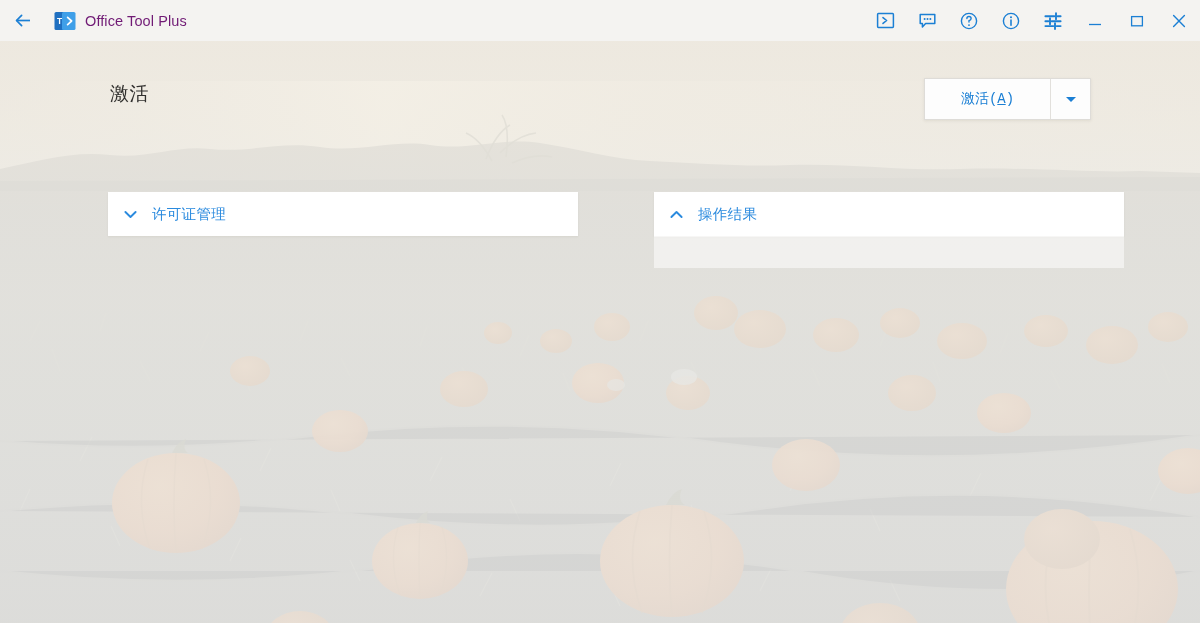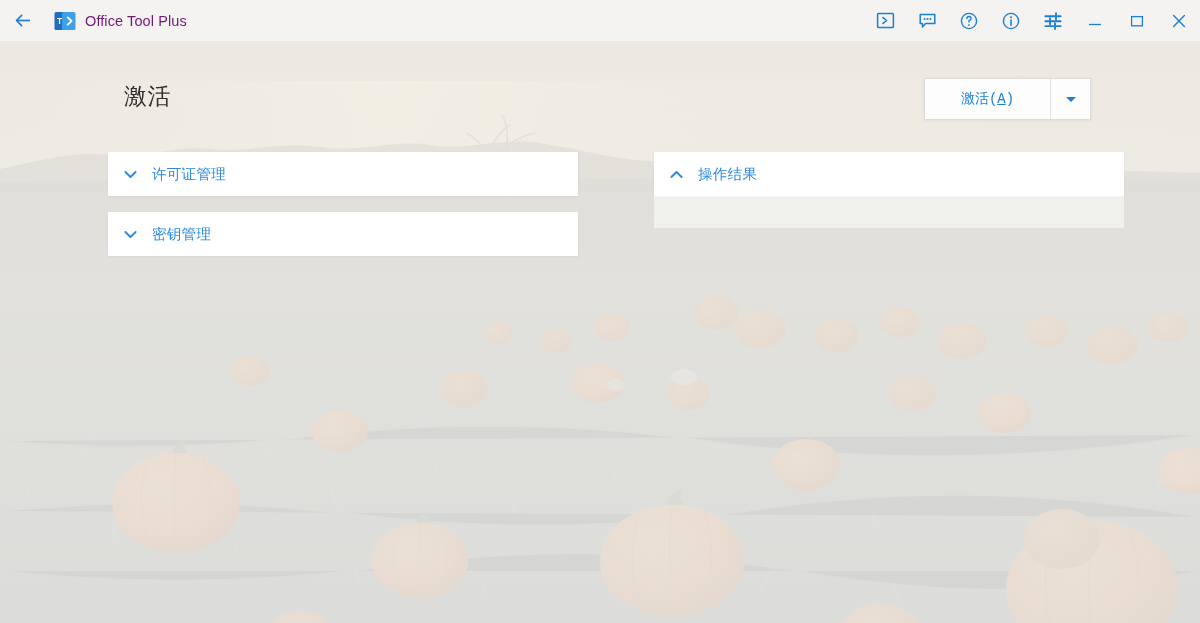--- a/index.html
+++ b/index.html
@@ -81,22 +81,22 @@
   
   #content {
     position: absolute;
     left: 0; top: 41px;
     width: 1200px; height: 582px;
     z-index: 20;
   }
 
   #page-title {
     position: absolute;
-    left: 124px; top: 40px;
-    font-size: 23px;
+    left: 110px; top: 40px;
+    font-size: 19px;
     color: #31302e;
     letter-spacing: .5px;
   }
 
   
   #activate-split {
     position: absolute;
     left: 924px; top: 37px;
     width: 167px; height: 42px;
     display: flex;
@@ -138,20 +138,21 @@
     width: 470px;
   }
 
   .panel { margin-bottom: 16px; }
   .panel-head {
     height: 44px;
     background: #ffffff;
     display: flex; align-items: center;
     cursor: pointer;
     box-shadow: 0 1px 2px rgba(90,80,60,0.07);
+    margin-top: 40px;
   }
   .panel-chev {
     width: 44px;
     display: flex; align-items: center; justify-content: center;
   }
   .panel-label {
     font-size: 14.5px;
     color: #2a8ade;
     letter-spacing: .3px;
     white-space: nowrap;
@@ -420,30 +421,20 @@
         <div class="panel-head">
           <span class="panel-chev">
             <svg width="13" height="9" viewBox="0 0 13 9">
               <path d="M1.4 2 L6.5 7 L11.6 2" stroke="#2a8ade" stroke-width="1.9" fill="none" stroke-linecap="round" stroke-linejoin="round"></path>
             </svg>
           </span>
           <span class="panel-label">许可证管理</span>
         </div>
       </div>
 
-      <div class="panel">
-        <div class="panel-head">
-          <span class="panel-chev">
-            <svg width="13" height="9" viewBox="0 0 13 9">
-              <path d="M1.4 2 L6.5 7 L11.6 2" stroke="#2a8ade" stroke-width="1.9" fill="none" stroke-linecap="round" stroke-linejoin="round"></path>
-            </svg>
-          </span>
-          <span class="panel-label">密钥管理</span>
-        </div>
-      </div>
 
 
     </div>
 
     <div id="col-right">
 
       <div class="panel">
         <div class="panel-head">
           <span class="panel-chev">
             <svg width="13" height="9" viewBox="0 0 13 9">

